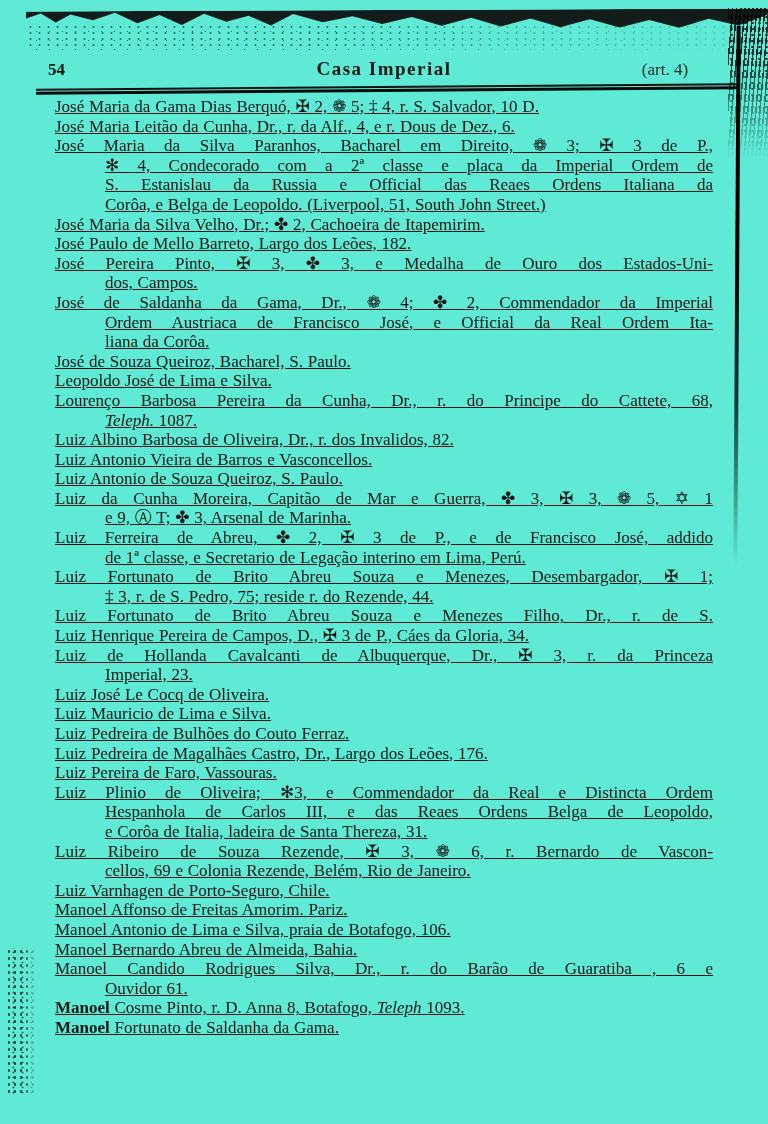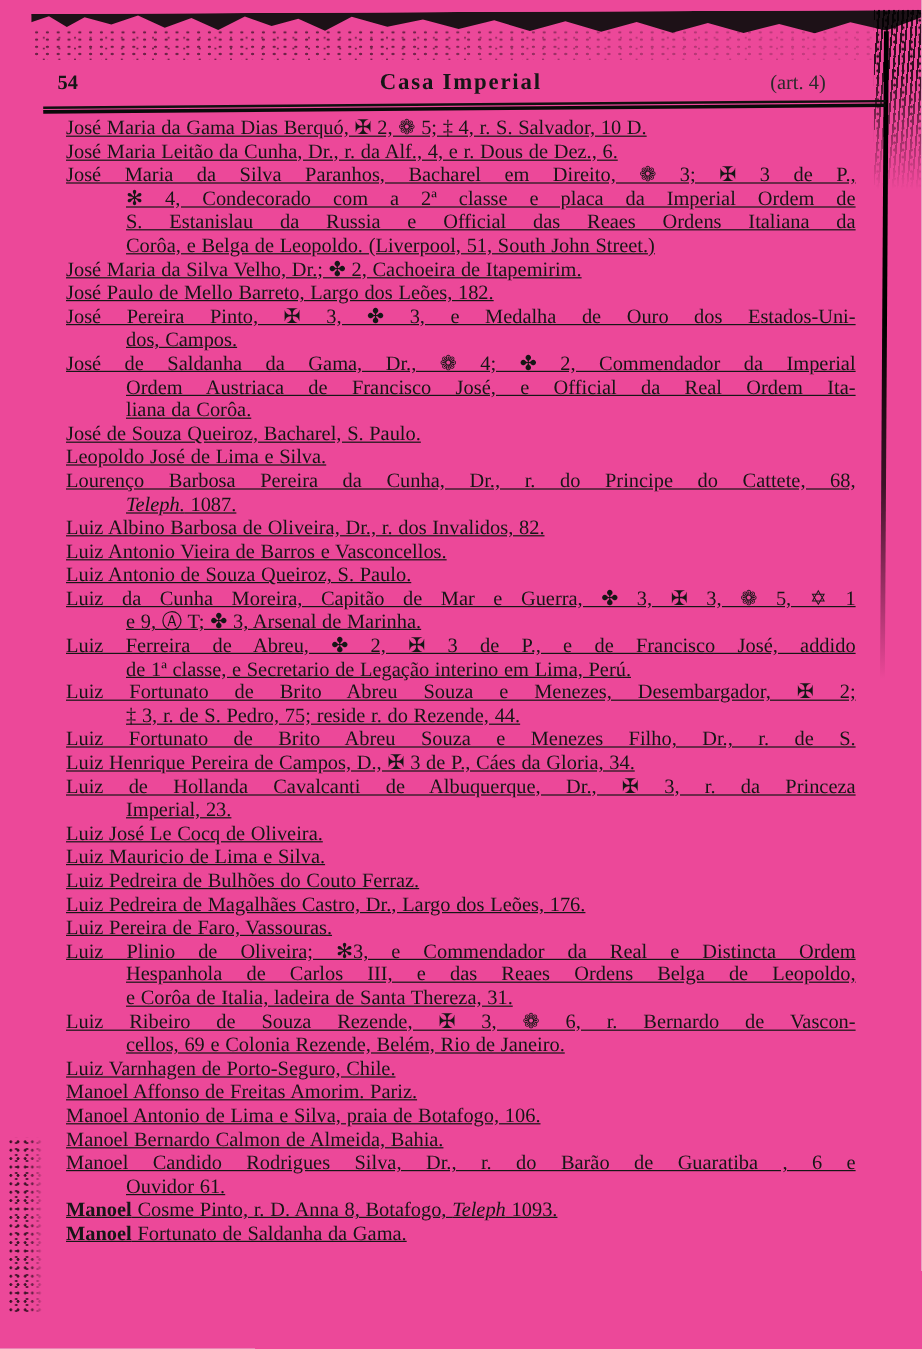--- a/index.html
+++ b/index.html
@@ -1,18 +1,18 @@
 <!DOCTYPE html>
 <html><head>
 <meta charset="utf-8">
 <style>
   html,body{margin:0;padding:0;background:#e8e8e4;}
   .page{
     position:relative;width:768px;height:1124px;margin:0 auto;
-    background:#ec4899;overflow:hidden;
+    background:#5eead4;overflow:hidden;
     font-family:"Liberation Serif","DejaVu Serif","DejaVu Sans",serif;
     color:#161616;
   }
   
   .noise-top-bar{
     position:absolute;left:26px;top:10px;width:742px;height:20px;
     background:#0d0d0d;opacity:.93;transform:rotate(-.25deg);
     clip-path:polygon(0% 35%,2% 10%,4% 55%,6% 15%,9% 45%,12% 8%,15% 60%,18% 20%,21% 70%,24% 15%,27% 55%,30% 25%,33% 75%,36% 18%,40% 60%,44% 30%,48% 70%,52% 35%,56% 80%,60% 40%,64% 85%,68% 45%,72% 90%,76% 50%,80% 92%,84% 55%,88% 95%,92% 50%,96% 85%,100% 30%,100% 0%,0% 0%);
   }
   .noise-top-speckle{
@@ -142,21 +142,21 @@
       </div>
       <div class="entry">
         <div class="line first just">Luiz da Cunha Moreira, Capitão de Mar e Guerra, ✤ 3, ✠ 3, ❁ 5, ✡ 1</div>
         <div class="line cont">e 9, Ⓐ T; ✤ 3, Arsenal de Marinha.</div>
       </div>
       <div class="entry">
         <div class="line first just">Luiz Ferreira de Abreu, ✤ 2, ✠ 3 de P., e de Francisco José, addido</div>
         <div class="line cont">de 1ª classe, e Secretario de Legação interino em Lima, Perú.</div>
       </div>
       <div class="entry">
-        <div class="line first just">Luiz Fortunato de Brito Abreu Souza e Menezes, Desembargador, ✠ 2;</div>
+        <div class="line first just">Luiz Fortunato de Brito Abreu Souza e Menezes, Desembargador, ✠ 1;</div>
         <div class="line cont">‡ 3, r. de S. Pedro, 75; reside r. do Rezende, 44.</div>
       </div>
       <div class="entry">
         <div class="line first just">Luiz Fortunato de Brito Abreu Souza e Menezes Filho, Dr., r. de S.</div>
       </div>
       <div class="entry">
         <div class="line first">Luiz Henrique Pereira de Campos, D., ✠ 3 de P., Cáes da Gloria, 34.</div>
       </div>
       <div class="entry">
         <div class="line first just">Luiz de Hollanda Cavalcanti de Albuquerque, Dr., ✠ 3, r. da Princeza</div>
@@ -189,21 +189,21 @@
       <div class="entry">
         <div class="line first">Luiz Varnhagen de Porto-Seguro, Chile.</div>
       </div>
       <div class="entry">
         <div class="line first">Manoel Affonso de Freitas Amorim. Pariz.</div>
       </div>
       <div class="entry">
         <div class="line first">Manoel Antonio de Lima e Silva, praia de Botafogo, 106.</div>
       </div>
       <div class="entry">
-        <div class="line first">Manoel Bernardo Calmon de Almeida, Bahia.</div>
+        <div class="line first">Manoel Bernardo Abreu de Almeida, Bahia.</div>
       </div>
       <div class="entry">
         <div class="line first just">Manoel Candido Rodrigues Silva, Dr., r. do Barão de Guaratiba , 6 e</div>
         <div class="line cont">Ouvidor 61.</div>
       </div>
       <div class="entry">
         <div class="line first"><b>Manoel</b> Cosme Pinto, r. D. Anna 8, Botafogo, <i>Teleph</i> 1093.</div>
       </div>
       <div class="entry">
         <div class="line first"><b>Manoel</b> Fortunato de Saldanha da Gama.</div>

